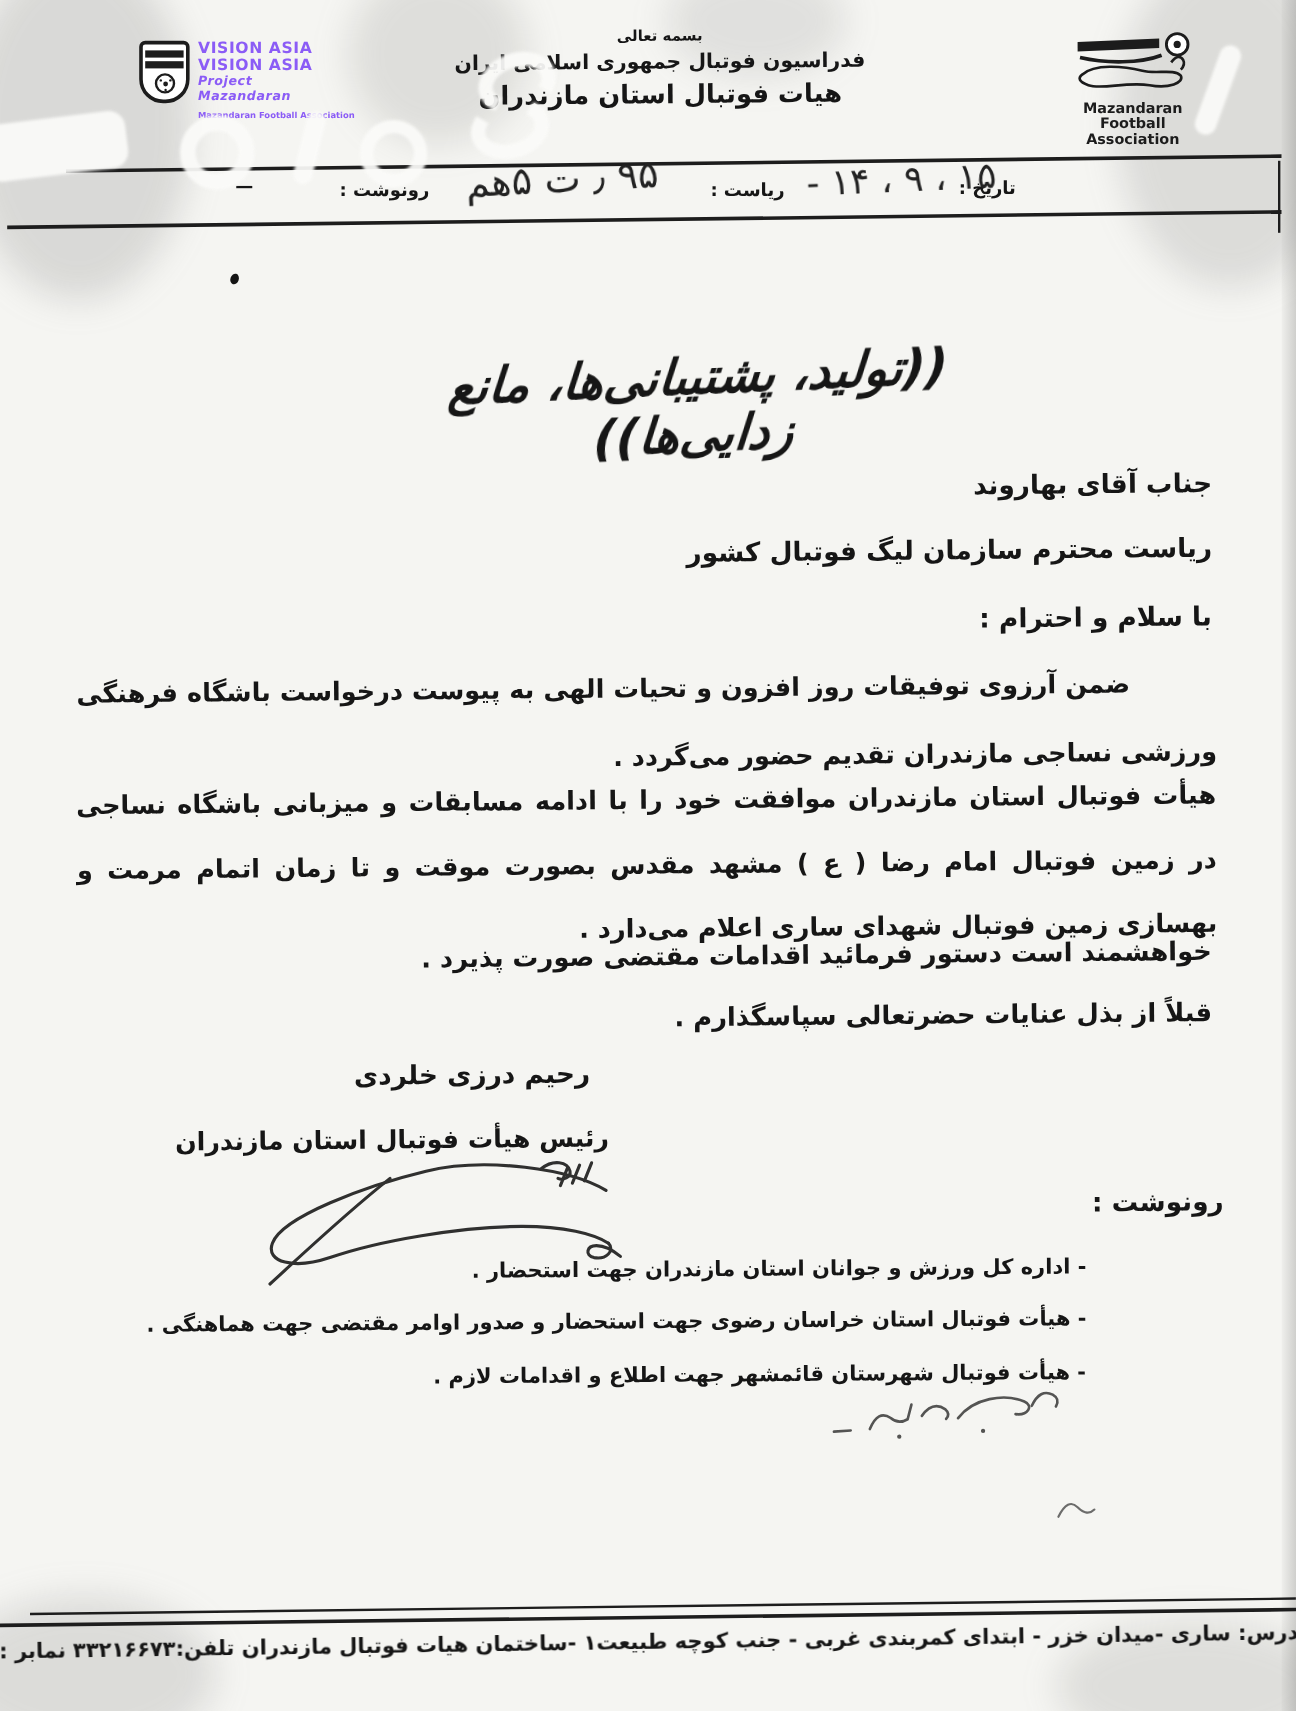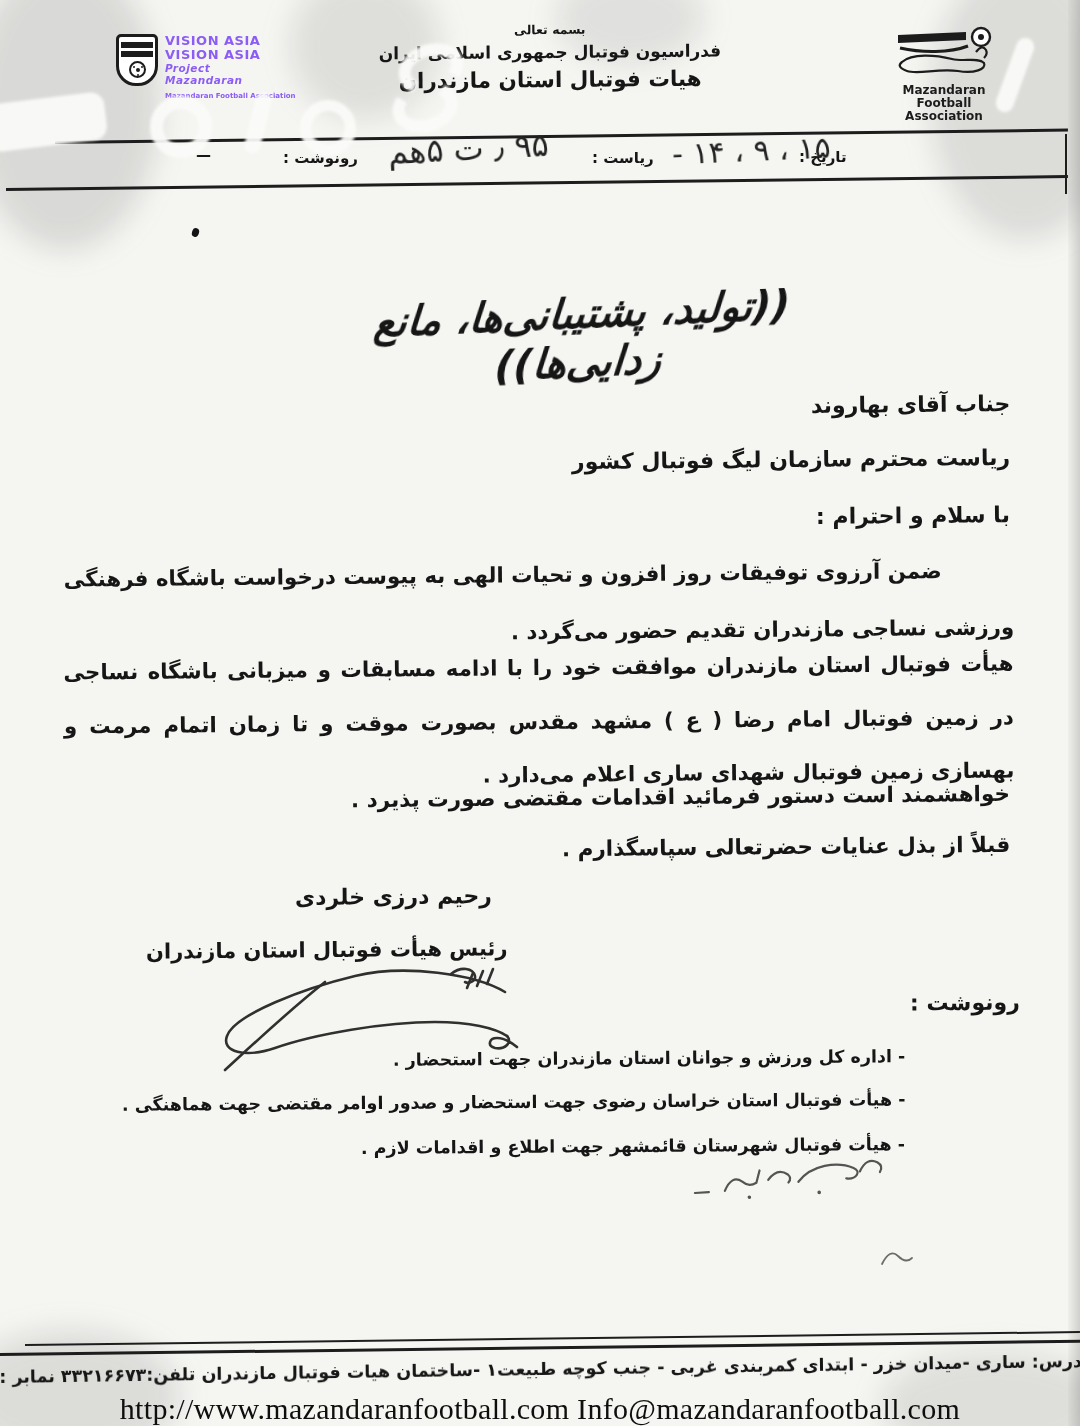--- a/index.html
+++ b/index.html
@@ -177,15 +177,14 @@
     <circle cx="128" cy="44" r="1.8" fill="#2c2c2c"></circle>
   </svg>
 
   <svg class="abs mark-svg" width="40" height="26" viewBox="0 0 40 26">
     <path d="M4 18 q 8 -16 16 -8 t 14 2" fill="none" stroke="#333" stroke-width="1.8" stroke-linecap="round"></path>
   </svg>
 
   <div class="rule" style="left:25px; top:1344px; width:1055px; height:2px;"></div>
   <div class="rule" style="left:0px; top:1353px; width:1085px; height:3.4px;"></div>
   <div class="abs footer-address">آدرس: ساری -میدان خزر - ابتدای کمربندی غربی - جنب کوچه طبیعت۱ -ساختمان هیات فوتبال مازندران تلفن:۳۳۲۱۶۶۷۳ نمابر :۳۳۷۰۱۴۱۹</div>
-  <div class="abs footer-web">http://www.mazandaranfootball.com   Info@mazandaranfootball.com</div>
 
 </div>
 
 </body></html>

